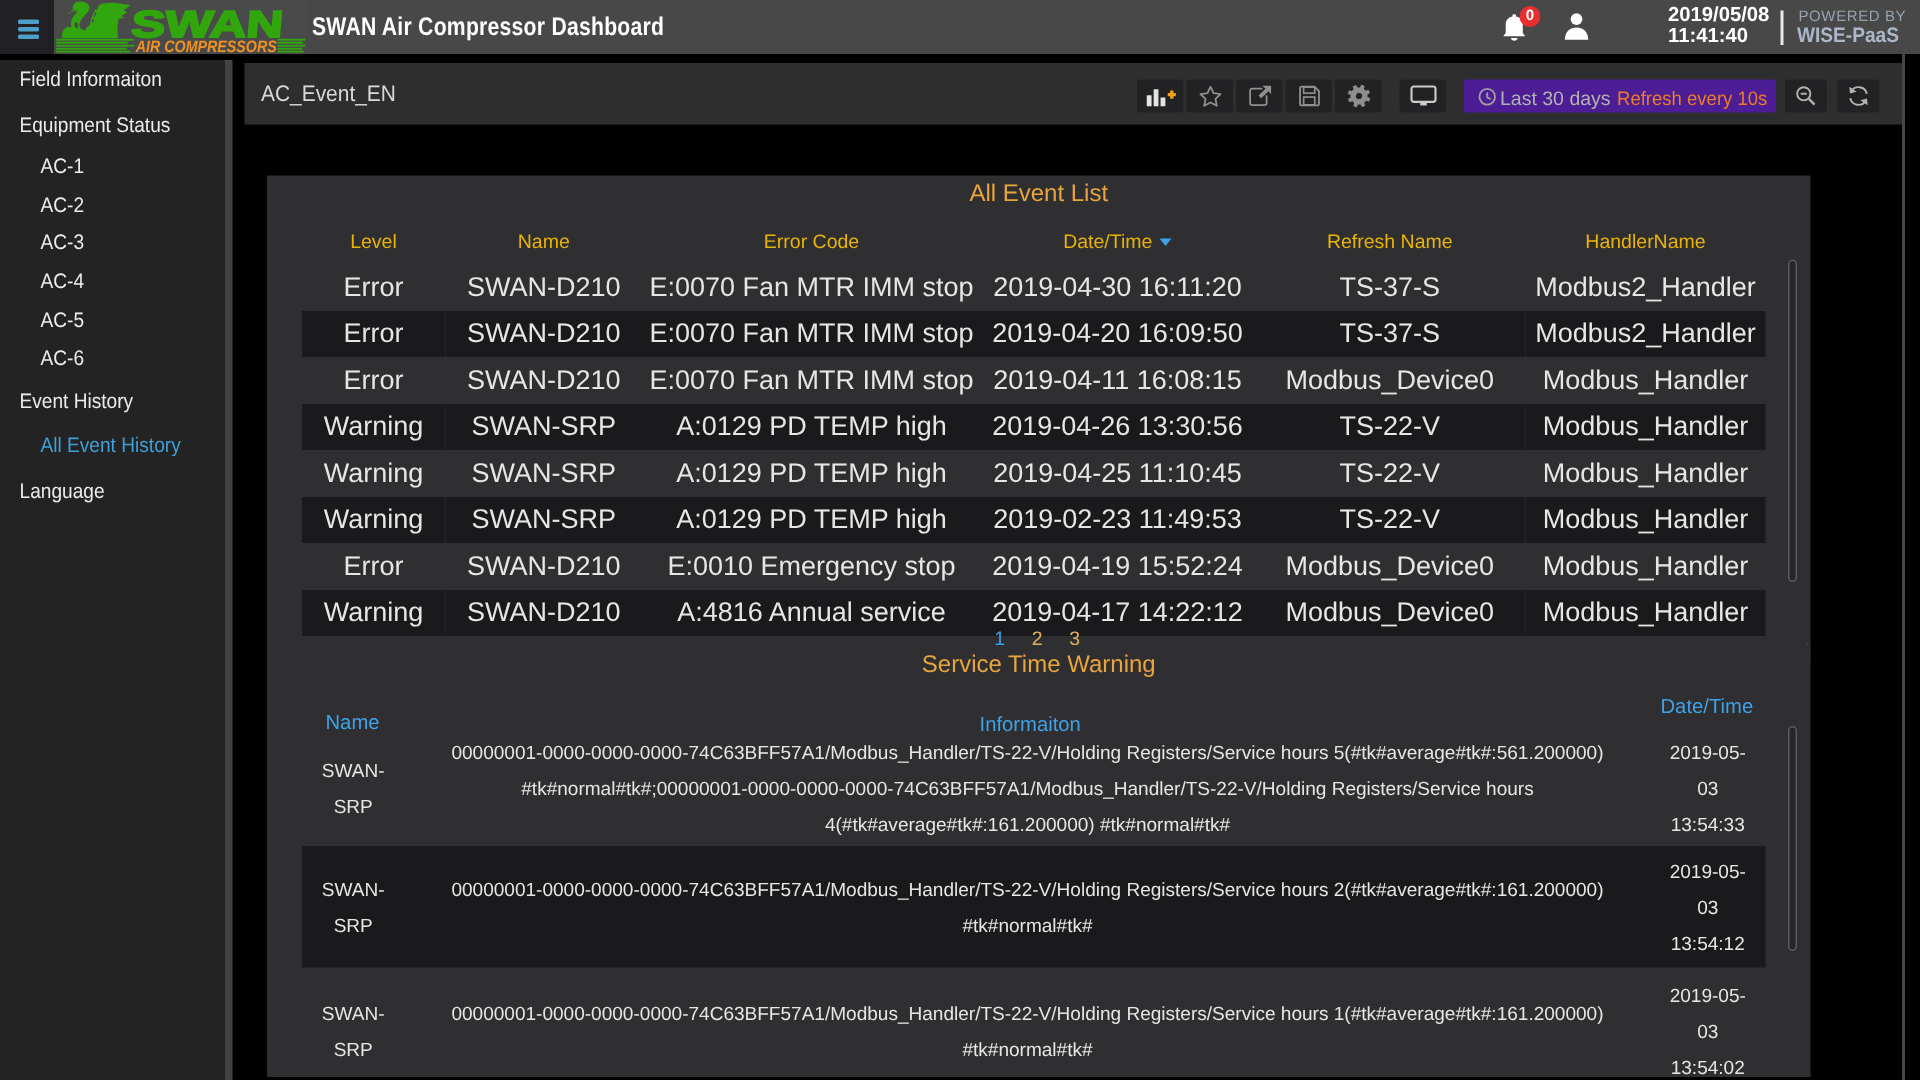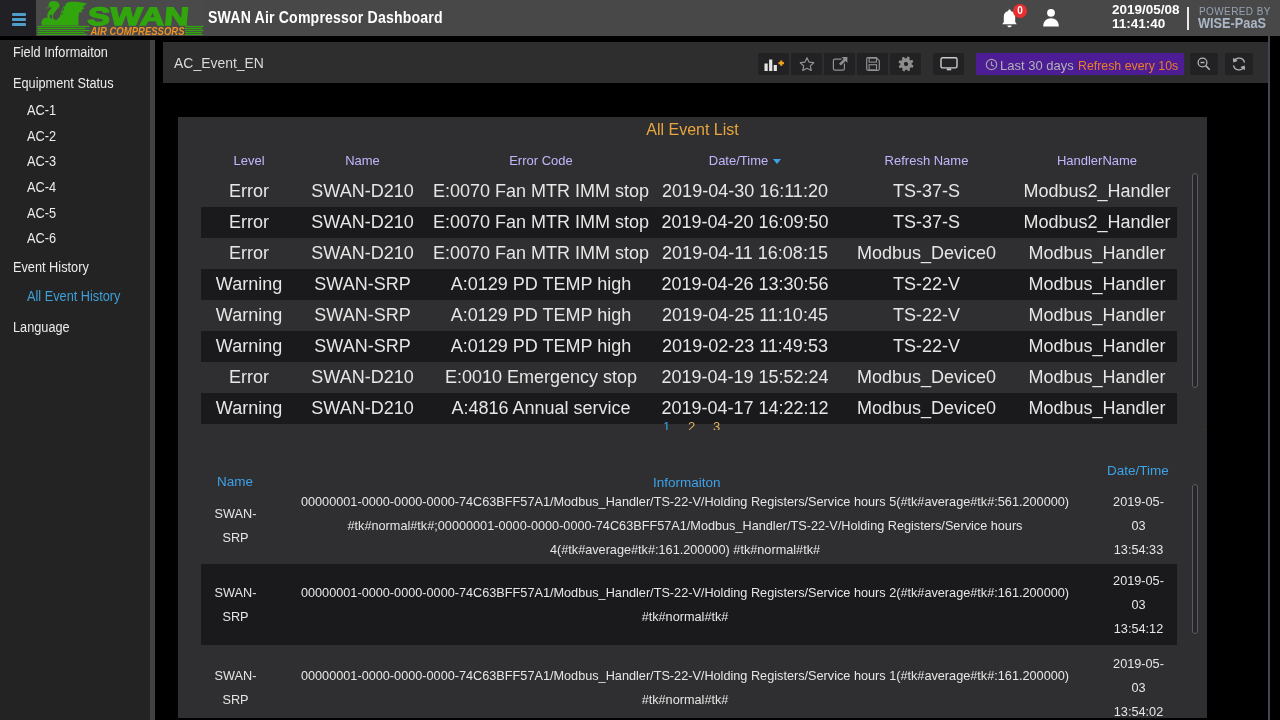--- a/index.html
+++ b/index.html
@@ -34,21 +34,21 @@
   
   .panel { position:absolute; left:178px; width:1029px; background:#2f2f31; overflow:hidden; }
   #panel1 { top:97px; height:324px;margin-top:20px; }
   #panel2 { top:430px; height:288px; }
   .ptitle { position:absolute; width:100%; text-align:center; color:#e8a43d; font-size:16px; }
 
   table.grid { border-collapse:collapse; table-layout:fixed; position:absolute; }
   table.grid td, table.grid th { padding:0; text-align:center; font-weight:normal;
       overflow:hidden; white-space:nowrap; }
   #grid1 { left:23px; top:28px; width:976px; }
-  #grid1 th { color:#c4b5fd; font-size:13px; height:31px; }
+  #grid1 th { color:#eab308; font-size:13px; height:31px; }
   #grid1 td { color:#e6e6e6; font-size:18px; height:31px; }
   #grid1 tbody tr:nth-child(even) { background:#1a1a1c; }
 
   .caret { display:inline-block; width:0; height:0; border-left:4px solid transparent;
       border-right:4px solid transparent; border-top:5px solid #3da2e8; margin-left:5px;
       vertical-align:middle; }
 
   .pscroll { position:absolute; width:6px; border:1px solid #5a5a63; border-radius:3px; background:#26262a; }
 
   #pager { left:654px; top:417px; width:120px; height:13px; overflow:hidden; position:absolute; }
@@ -316,20 +316,21 @@
     <div class="pscroll" style="left:1014px; top:56px; height:215px;"></div>
     <svg class="abs" style="left:1020px; top:312px" width="8" height="8" viewBox="0 0 8 8">
       <path d="M7.5 1 L1 7.5 M7.5 4.5 L4.5 7.5" stroke="#8f8f8f" stroke-width="1.2" fill="none"></path>
     </svg>
   </div>
   <div class="abs" id="pager">
     <span class="act">1</span><span>2</span><span>3</span>
   </div>
 
   <div class="panel" id="panel2">
+    <div class="ptitle" style="top:5px;">Service Time Warning</div>
     <div class="hdr2" style="left:39px; top:44px;">Name</div>
     <div class="hdr2" style="left:475px; top:45px;">Informaiton</div>
     <div class="hdr2" style="left:929px; top:33px;">Date/Time</div>
     <table class="grid" id="grid2">
       <colgroup>
         <col style="width:69px">
           <col style="width:830px">
           <col style="width:77px">
       </colgroup>
       <tbody>

